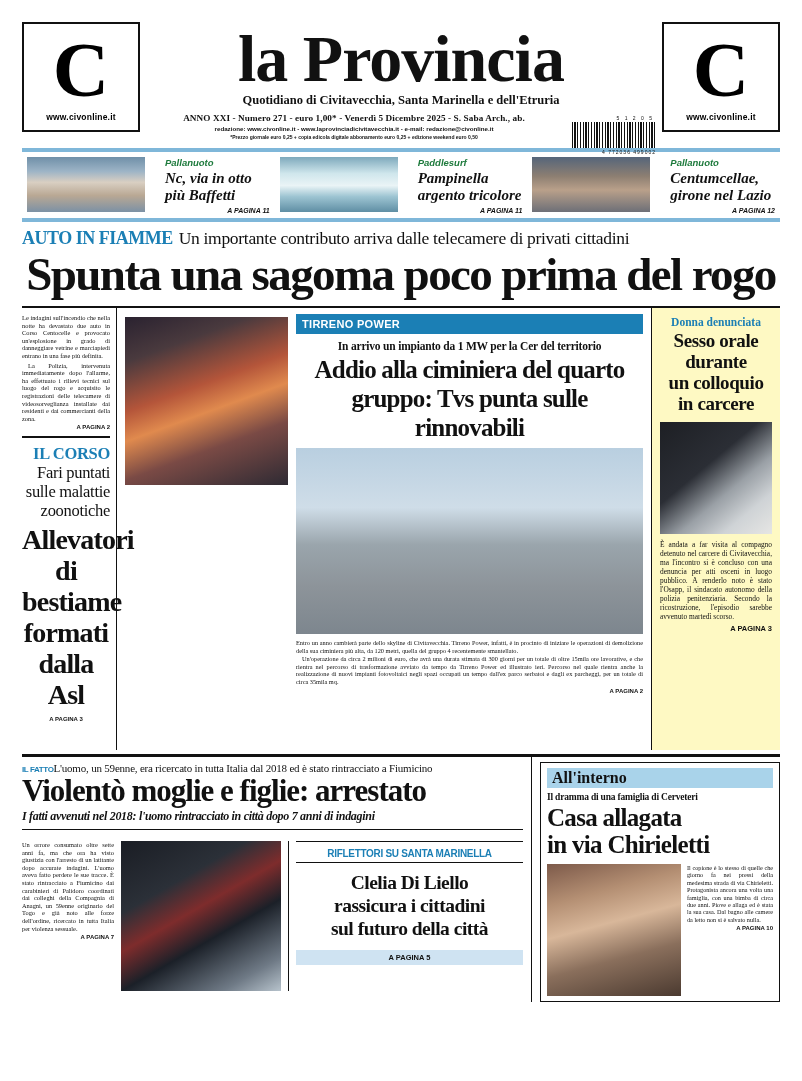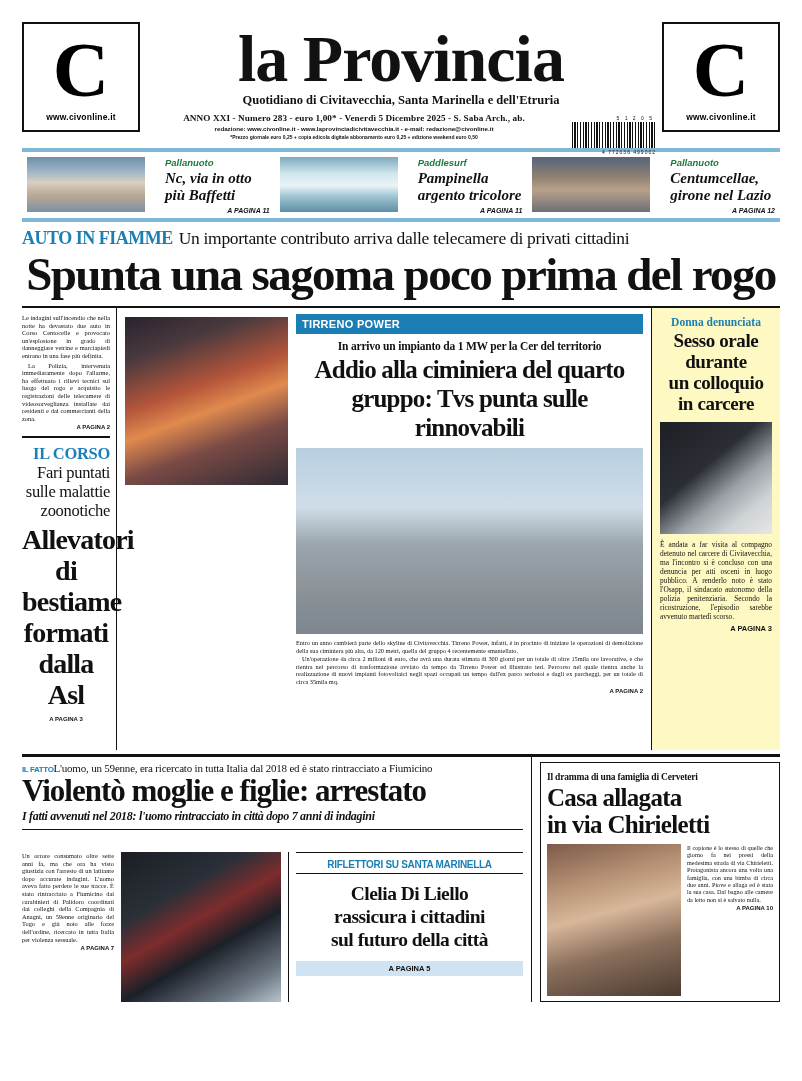--- a/index.html
+++ b/index.html
@@ -101,21 +101,21 @@
   .bottom-grid { display: flex; margin: 0 22px; gap: 0; height: 245px; }
   .bl { flex: 1; padding: 5px 8px 0 0; border-right: 1px solid #111; }
   .br { width: 248px; flex: 0 0 248px; padding: 5px 0 0 8px; }
 
   .bl-kicker { display: flex; align-items: baseline; }
   .bl-kicker .k { font-family: "Liberation Sans", sans-serif; font-weight: bold; font-size: 8px; color: #1b7fb5; letter-spacing: -.4px; }
   .bl-kicker .t { font-family: "Liberation Serif", serif; font-size: 11px; color: #111; letter-spacing: -.2px; }
   .bl-head { font-family: "Liberation Serif", serif; font-weight: bold; font-size: 31px; line-height: 34px; color: #111; letter-spacing: -1px; margin-top: 0; }
   .bl-sub { font-family: "Liberation Serif", serif; font-style: italic; font-weight: bold; font-size: 12px; color: #111; margin-top: 1px; letter-spacing: -.3px; }
   .bl-rule { height: 1px; background: #111; margin-top: 5px; }
-  .bl-cols { display: flex; gap: 7px; margin-top: 22px; }
+  .bl-cols { display: flex; gap: 7px; margin-top: 11px; }
   .bl-c1 { width: 92px; flex: 0 0 92px; }
   .bl-photo { width: 160px; flex: 0 0 160px; height: 150px; }
   .bl-c3 { flex: 1; border-left: 1px solid #111; padding-left: 7px; }
 
   .sm-kicker-bar { text-align: center; border-top: 1.5px solid #111; border-bottom: 1.5px solid #111; padding: 1px 0; }
   .sm-kicker-bar span { font-family: "Liberation Sans", sans-serif; font-weight: bold; font-size: 10px; color: #1b7fb5; letter-spacing: -.3px; }
   .sm-head { font-family: "Liberation Serif", serif; font-weight: bold; font-size: 19.5px; line-height: 23px; text-align: center; color: #111; margin-top: 8px; letter-spacing: -.5px; }
   .sm-page { background: #cfe3f2; font-family: "Liberation Sans", sans-serif; font-weight: bold; font-size: 7.5px; text-align: center; padding: 3px 0; margin-top: 10px; color: #111; }
 
   .br-box { border: 1.5px solid #111; height: 100%; padding: 5px 6px; display: flex; flex-direction: column; }
@@ -146,21 +146,21 @@
   <div class="masthead">
     <div class="logo-box">
       <div class="logo-c">C</div>
       <div class="logo-url">www.civonline.it</div>
     </div>
     <div class="mast-center">
       <div class="mast-title">la Provincia</div>
       <div class="mast-sub">Quotidiano di Civitavecchia, Santa Marinella e dell'Etruria</div>
       <div class="mast-info-row">
         <div class="mast-info">
-          <div class="mast-line1">ANNO XXI - Numero 283 - euro 1,00* - Venerdì 5 Dicembre 2025 - S. Saba Arch., ab.</div>
+          <div class="mast-line1">ANNO XXI - Numero 271 - euro 1,00* - Venerdì 5 Dicembre 2025 - S. Saba Arch., ab.</div>
           <div class="mast-line2">redazione: www.civonline.it - www.laprovinciadicivitavecchia.it - e-mail: redazione@civonline.it</div>
           <div class="mast-line3">*Prezzo giornale euro 0,25 + copia edicola digitale abbonamento euro 0,25 + edizione weekend euro 0,50</div>
         </div>
         <div class="barcode-wrap">
           <div class="barcode-top">5 1 2 0 5</div>
           <div class="barcode"></div>
           <div class="barcode-num">4 772036 499002</div>
         </div>
       </div>
     </div>
@@ -277,20 +277,21 @@
             <span>RIFLETTORI SU SANTA MARINELLA</span>
           </div>
           <div class="sm-head">Clelia Di Liello<br>rassicura i cittadini<br>sul futuro della città</div>
           <div class="sm-page">A PAGINA 5</div>
         </div>
       </div>
     </div>
 
     <div class="br">
       <div class="br-box">
+        <div class="br-bar">All'interno</div>
         <div class="br-sub">Il dramma di una famiglia di Cerveteri</div>
         <div class="br-head">Casa allagata<br>in via Chirieletti</div>
         <div class="br-cols">
           <div class="br-photo ph-flood"></div>
           <div class="br-txt">
             <div class="br-body">Il copione è lo stesso di quelle che giorno fa nei pressi della medesima strada di via Chirieletti. Protagonista ancora una volta una famiglia, con una bimba di circa due anni. Piove e allaga ed è stata la sua casa. Dal bagno alle camere da letto non si è salvato nulla.</div>
             <div class="br-page">A PAGINA 10</div>
           </div>
         </div>
       </div>

